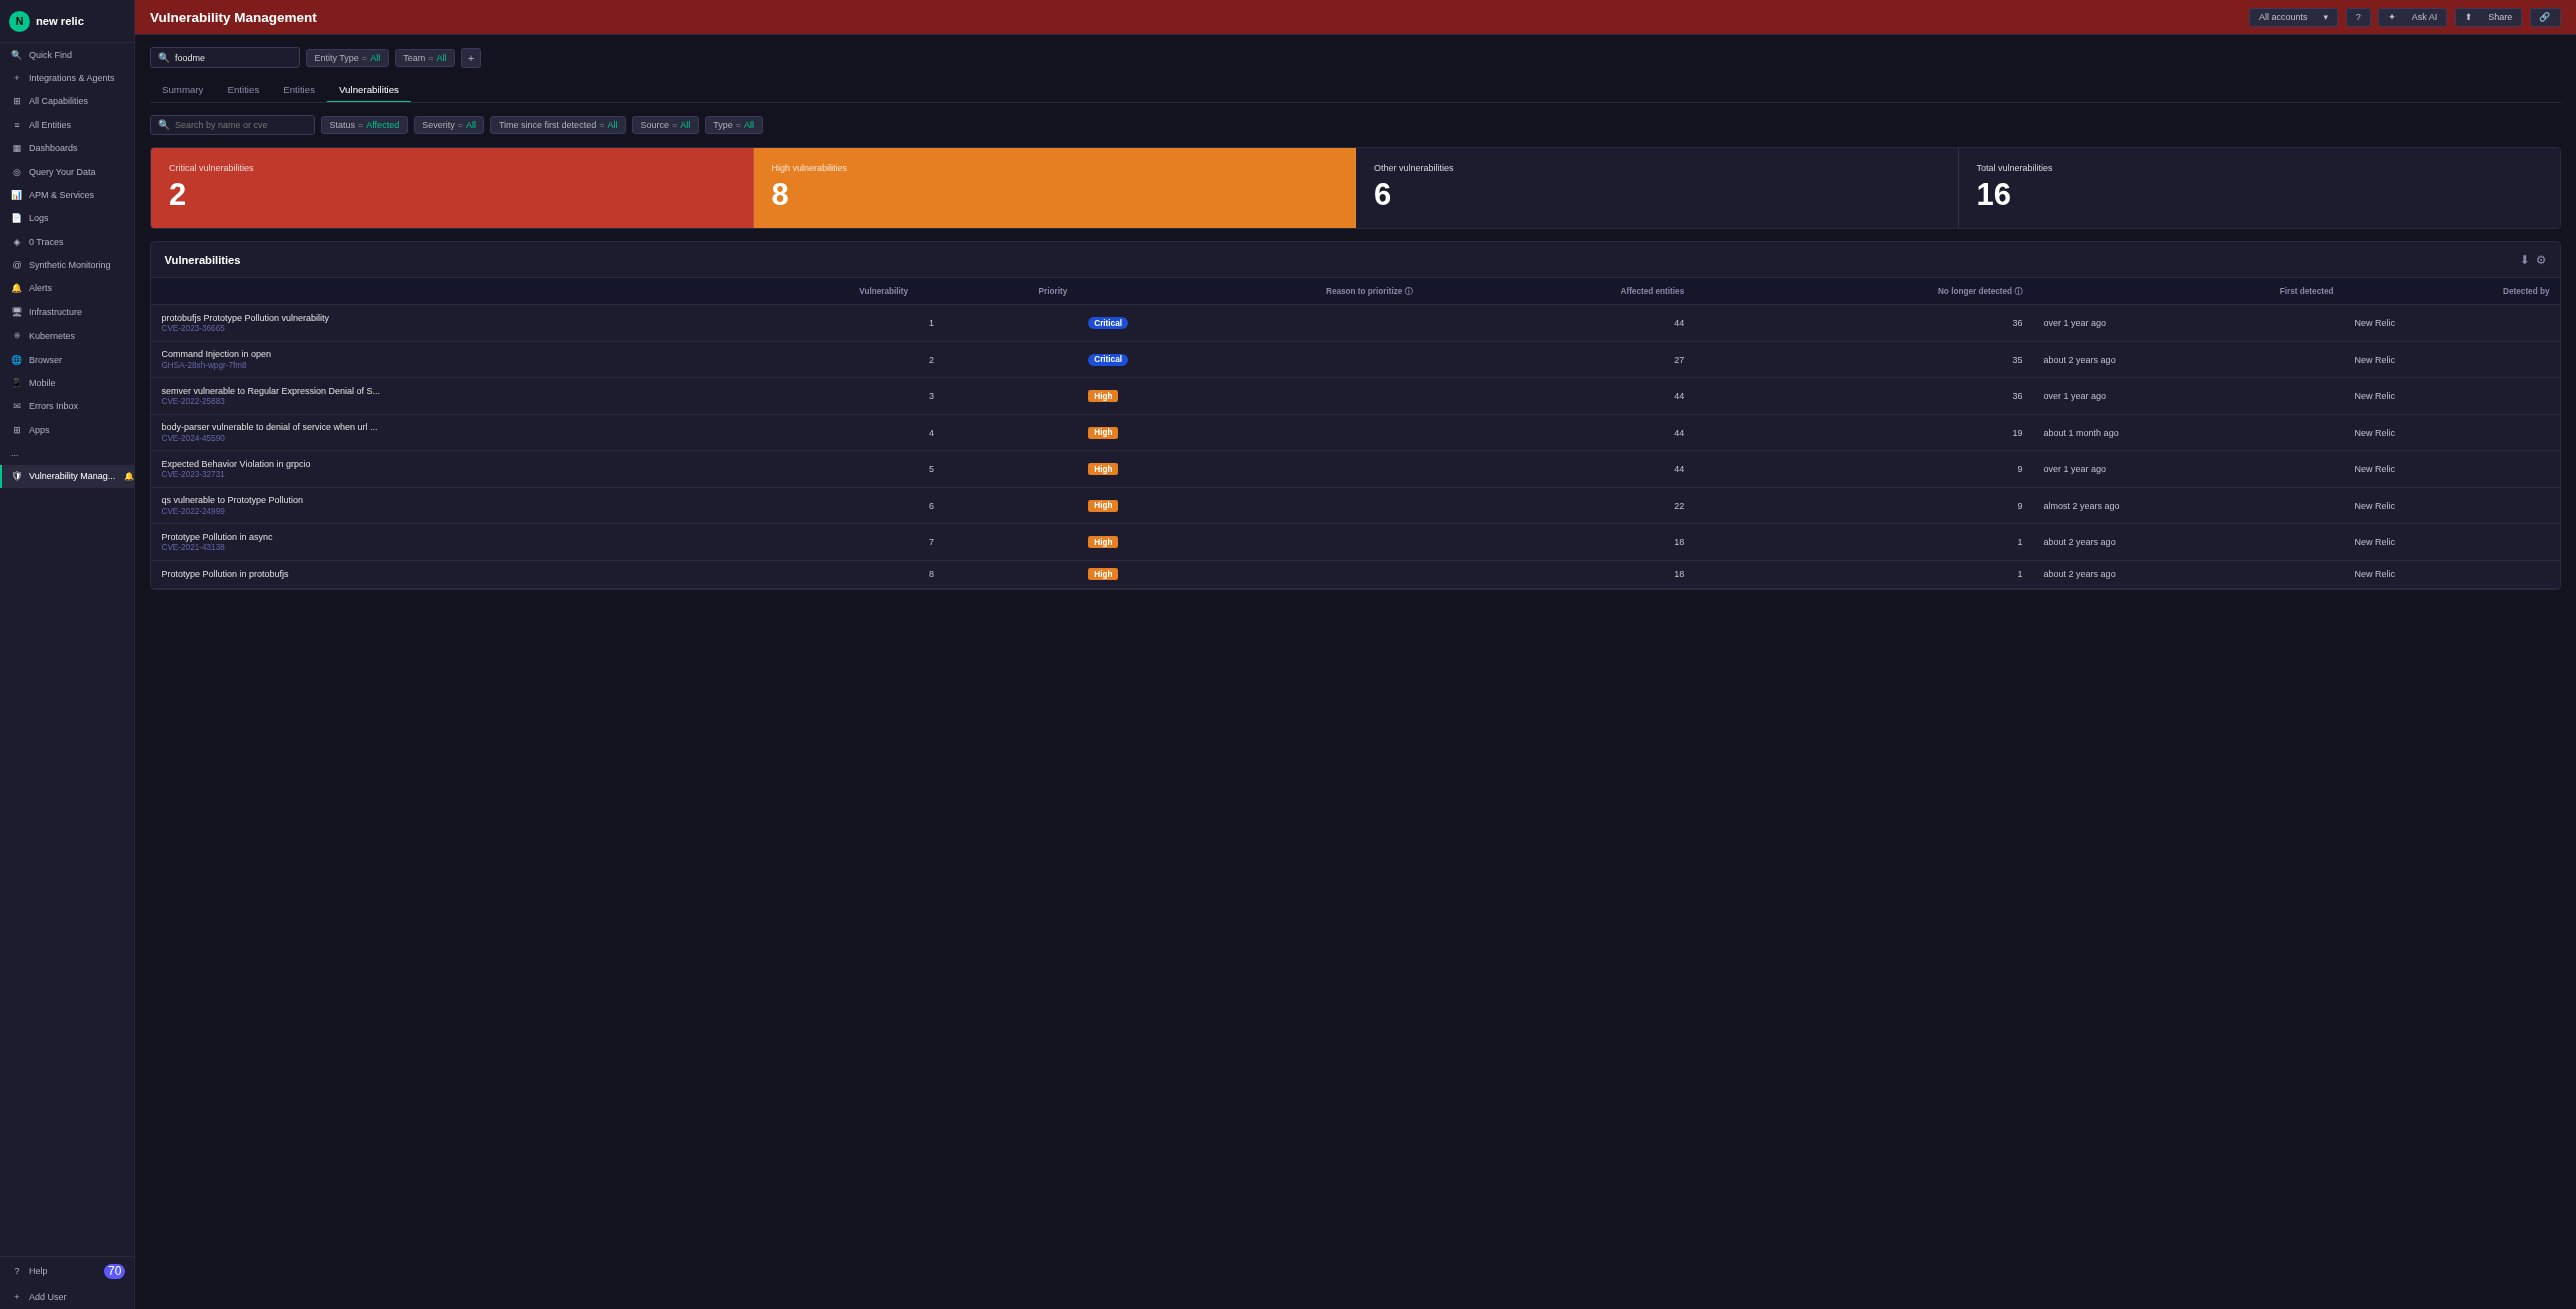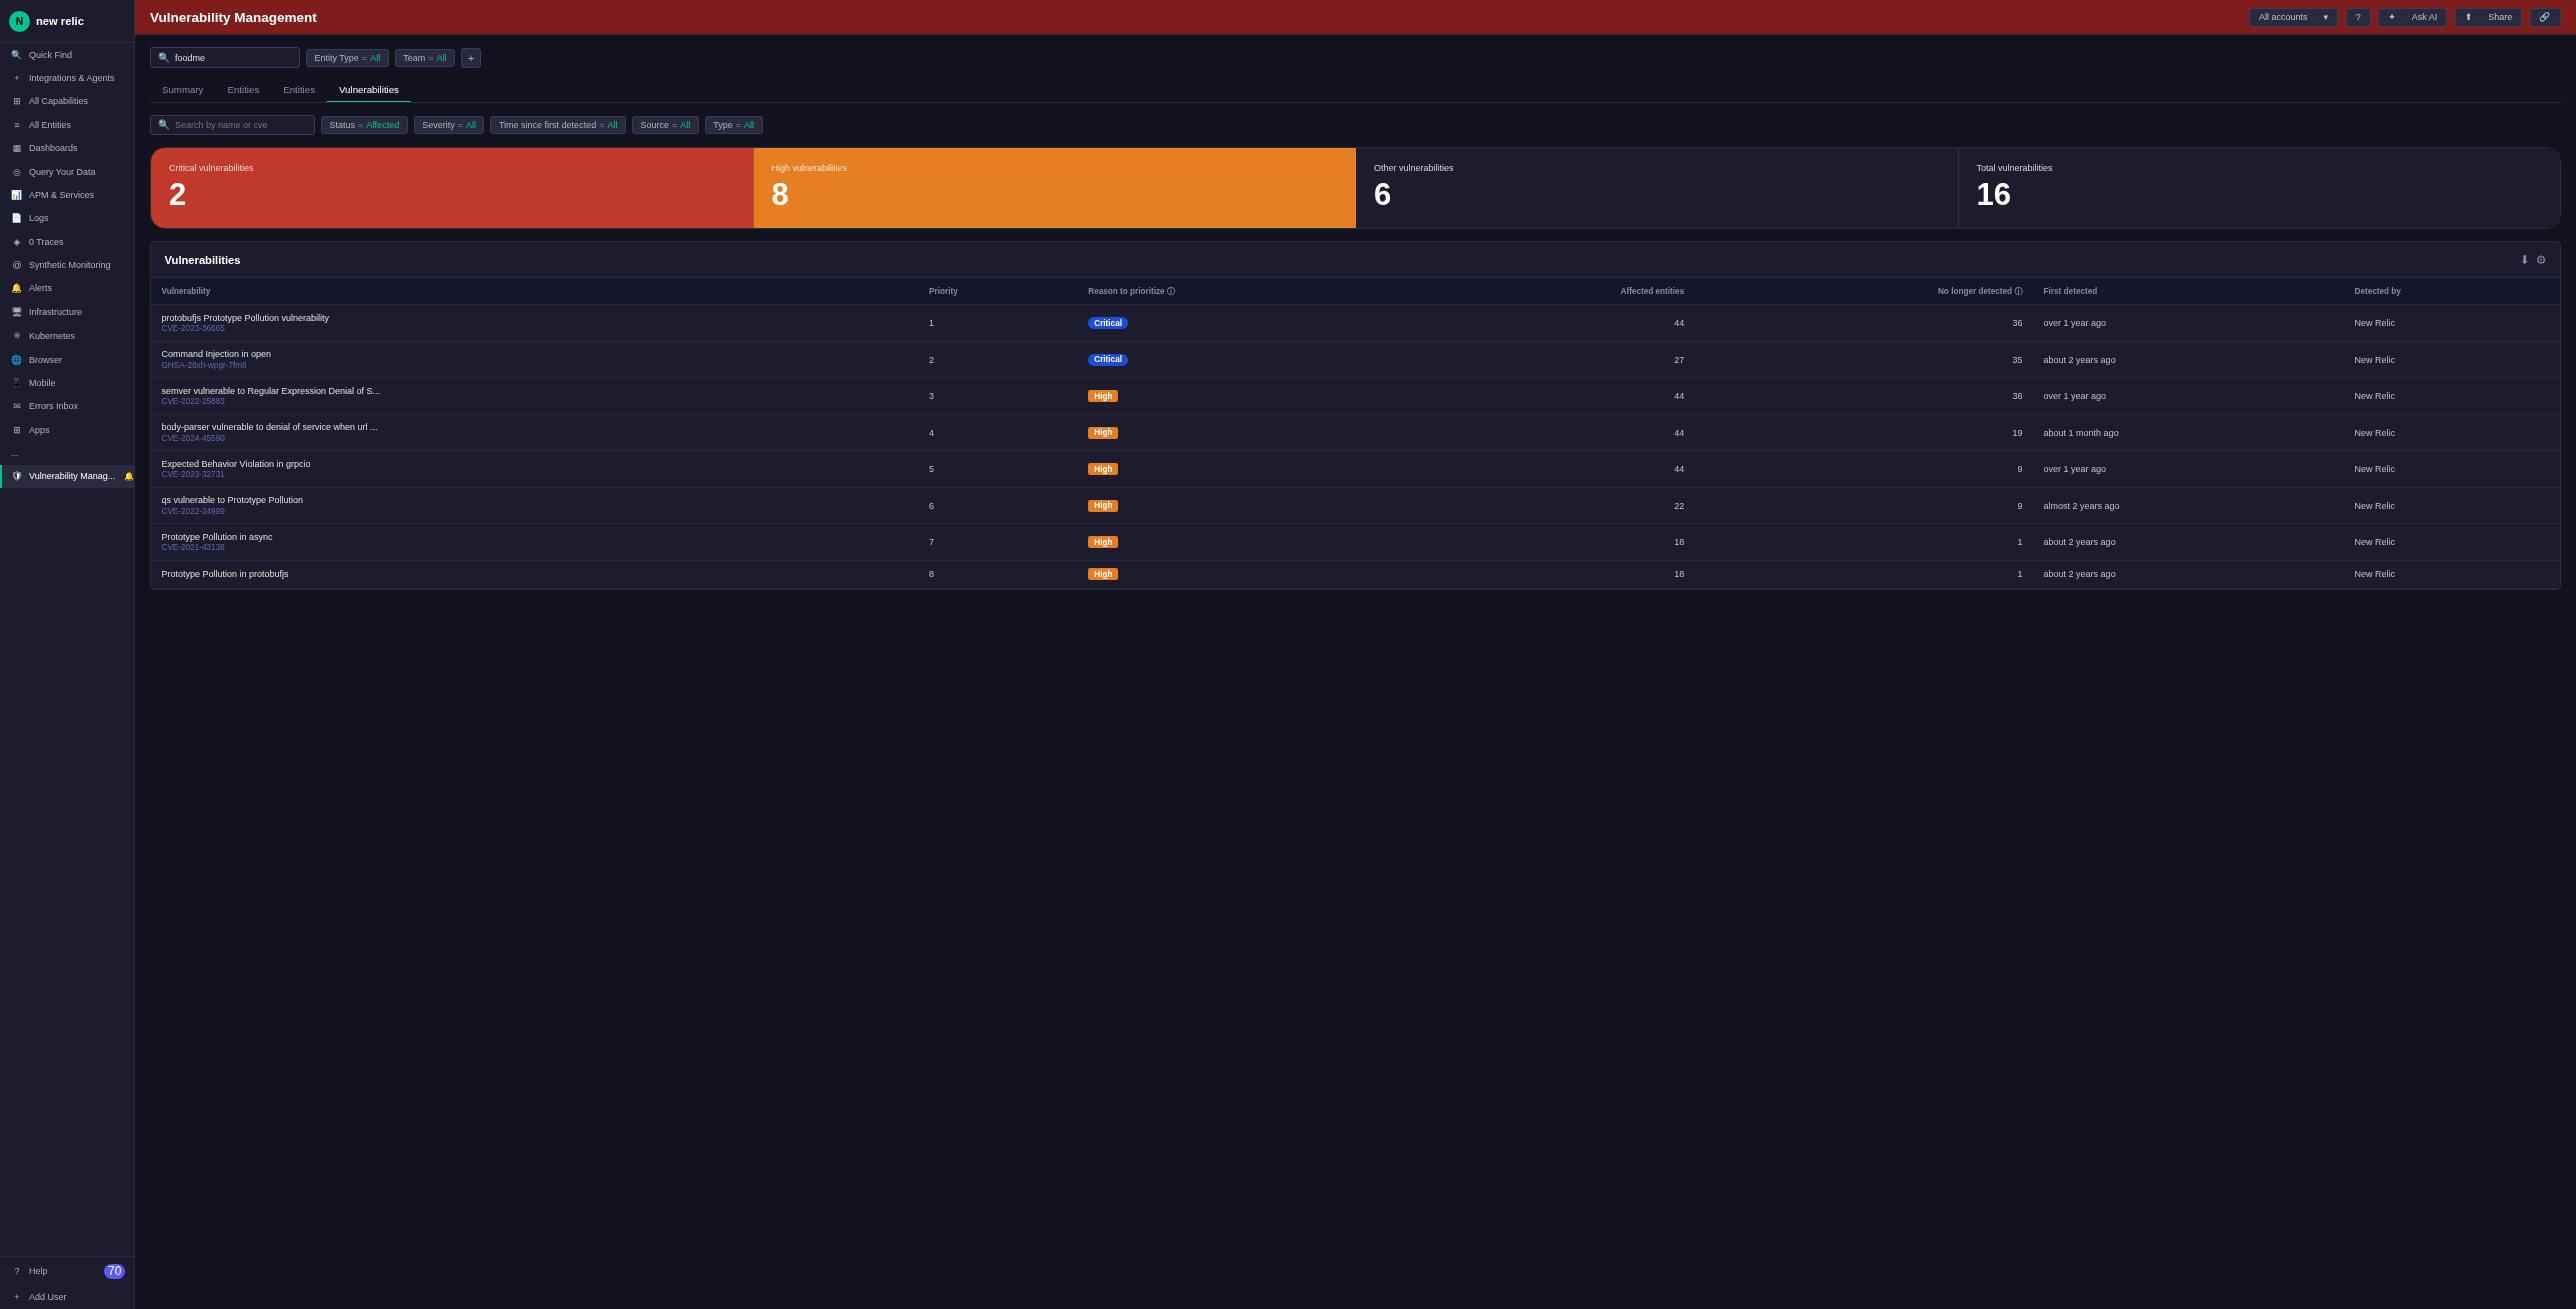--- a/index.html
+++ b/index.html
@@ -100,41 +100,41 @@
     .sub-search-box {
       display: flex; align-items: center; gap: 4.5px;
       background: #1c1c2e; border: 0.7px solid #3a3a5e; border-radius: 3px;
       padding: 3.7px 7.5px; color: #b0b0c0; width: 165px;
     }
     .sub-search-box input {
       background: none; border: none; outline: none; color: #e0e0e0; font-size: 9px; width: 120px;
     }
 
     
-    .cards { display: flex; gap: 0; margin-bottom: 12px; border: 0.7px solid #2a2a3e; border-radius: 15px; overflow: hidden; }
+    .cards { display: flex; gap: 0; margin-bottom: 12px; border: 0.7px solid #2a2a3e; border-radius: 4px; overflow: hidden; }
     .card { flex: 1; padding: 15px 18px; }
     .card:not(:last-child) { border-right: 0.7px solid rgba(255,255,255,0.1); }
     .card-critical { background: #c0392b; }
     .card-high { background: #e67e22; }
     .card-other { background: #1c1c2e; }
     .card-total { background: #1c1c2e; }
     .card-label { font-size: 9px; color: rgba(255,255,255,0.8); margin-bottom: 4.5px; }
     .card-value { font-size: 31px; font-weight: 700; color: #fff; }
 
     
     .vuln-section { background: #1c1c2e; border: 0.7px solid #2a2a3e; border-radius: 4.5px; overflow: hidden; }
     .vuln-header { display: flex; align-items: center; justify-content: space-between; padding: 10.5px 13.5px; border-bottom: 0.7px solid #2a2a3e; }
     .vuln-title { font-size: 11.2px; font-weight: 600; color: #fff; }
     .vuln-actions { display: flex; gap: 6px; }
     .icon-btn { background: none; border: none; color: #8888aa; cursor: pointer; font-size: 12px; }
 
     table { width: 100%; border-collapse: collapse; }
     thead tr { background: #16162a; }
     th {
-      padding: 7.5px 10.5px; text-align: left; font-size: 8.2px; color: #8888aa;
+      padding: 7.5px 10.5px; text-align: right; font-size: 8.2px; color: #8888aa;
       font-weight: 600; text-transform: none; border-bottom: 0.7px solid #2a2a3e;
       white-space: nowrap;
     }
     th.right { text-align: right; }
     td { padding: 7.5px 10.5px; border-bottom: 0.7px solid #2a2a3e; font-size: 9px; color: #c0c0d0; }
     td.right { text-align: right; }
     .vuln-name { color: #e0e0e0; font-size: 9px; }
     .vuln-cve { color: #6666aa; font-size: 8.2px; margin-top: 1.5px; }
     .badge {
       display: inline-block; padding: 1.5px 6px; border-radius: 2.2px;

